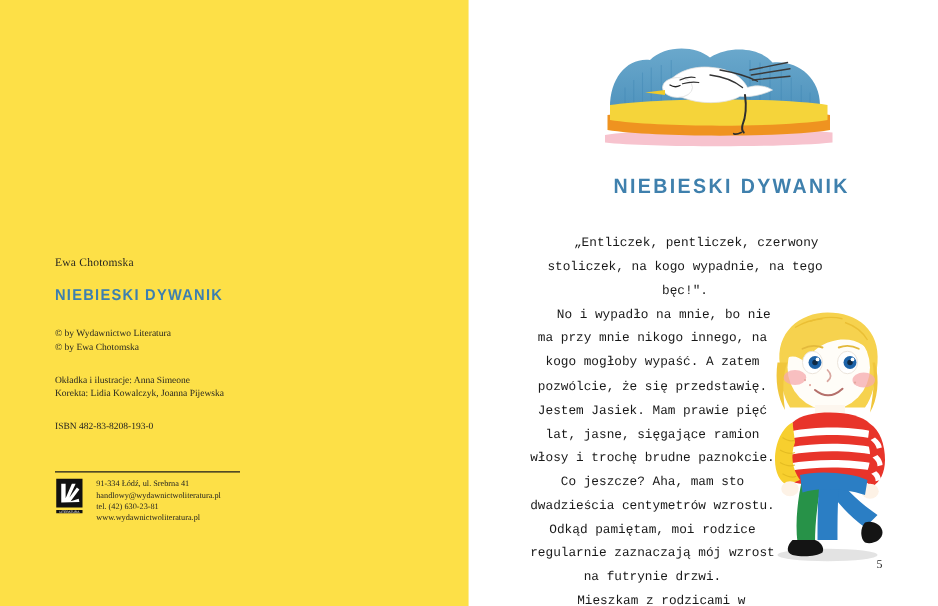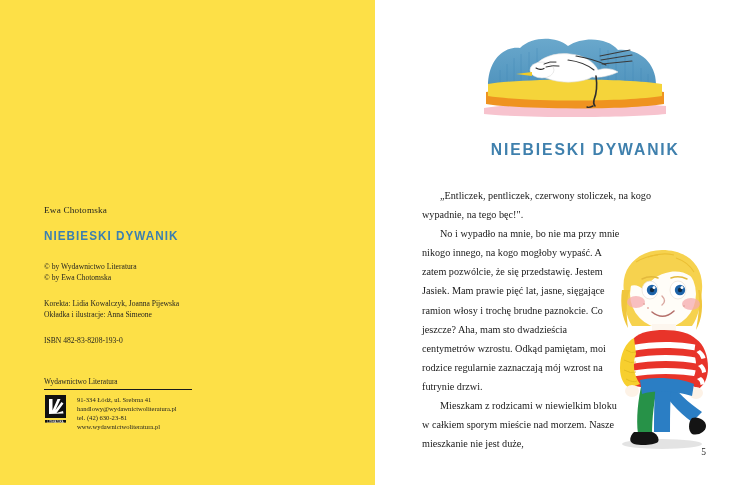--- a/index.html
+++ b/index.html
@@ -135,25 +135,26 @@
   }
 
   .bodycopy {
     position: absolute;
     left: 47px;
     top: 186px;
     width: 258px;
   }
   .bodycopy p {
     margin: 0;
-    font-family: Liberation Serif, serif;
+    font-family: Liberation Mono, monospace;
     font-size: 10.2px;
     line-height: 19.1px;
     color: #181818;
     text-indent: 18px;
+    text-align: center;
   }
   .bodycopy p.w1 { width: 252px; }
   .bodycopy p.w2 { width: 200px; }
   .bodycopy p.w3 { width: 196px; }
 
   .boy-figure {
     position: absolute;
     left: 596px;
     top: 246px;
     width: 150px;
@@ -180,31 +181,30 @@
     <div class="imprint">
       <div class="author-line">Ewa Chotomska</div>
       <div class="book-title">NIEBIESKI DYWANIK</div>
 
       <div class="meta-block">
         <div class="meta-line">© by Wydawnictwo Literatura</div>
         <div class="meta-line">© by Ewa Chotomska</div>
       </div>
 
       <div class="meta-block">
+        <div class="meta-line">Okładka i ilustracje: Anna Simeone</div>
         <div class="meta-line">Korekta: Lidia Kowalczyk, Joanna Pijewska</div>
-        <div class="meta-line">Okładka i ilustracje: Anna Simeone</div>
       </div>
 
       <div class="meta-block">
         <div class="meta-line">ISBN 482-83-8208-193-0</div>
       </div>
     </div>
 
     <div class="publisher-block">
-      <div class="publisher-name">Wydawnictwo Literatura</div>
       <div class="publisher-rule"></div>
       <div class="publisher-row">
 
         <div class="logo-mark">
           <svg width="26" height="30" viewBox="0 0 26 30">
             <rect x="1" y="1" width="21" height="23" fill="#111111"></rect>
             <path d="M5 20 L5 5 L8.5 5 L8.5 16.5 L13.5 5 L16.5 5 L11.5 16 L17.5 8 L19.5 9.5 L12.5 19 L19 17 L19.5 19.5 Z" fill="#ffffff"></path>
             <rect x="1" y="26" width="21" height="2.6" fill="#111111"></rect>
             <text x="11.5" y="28.6" font-family="Liberation Sans, sans-serif" font-size="2.6" fill="#ffffff" text-anchor="middle">LITERATURA</text>
           </svg>

